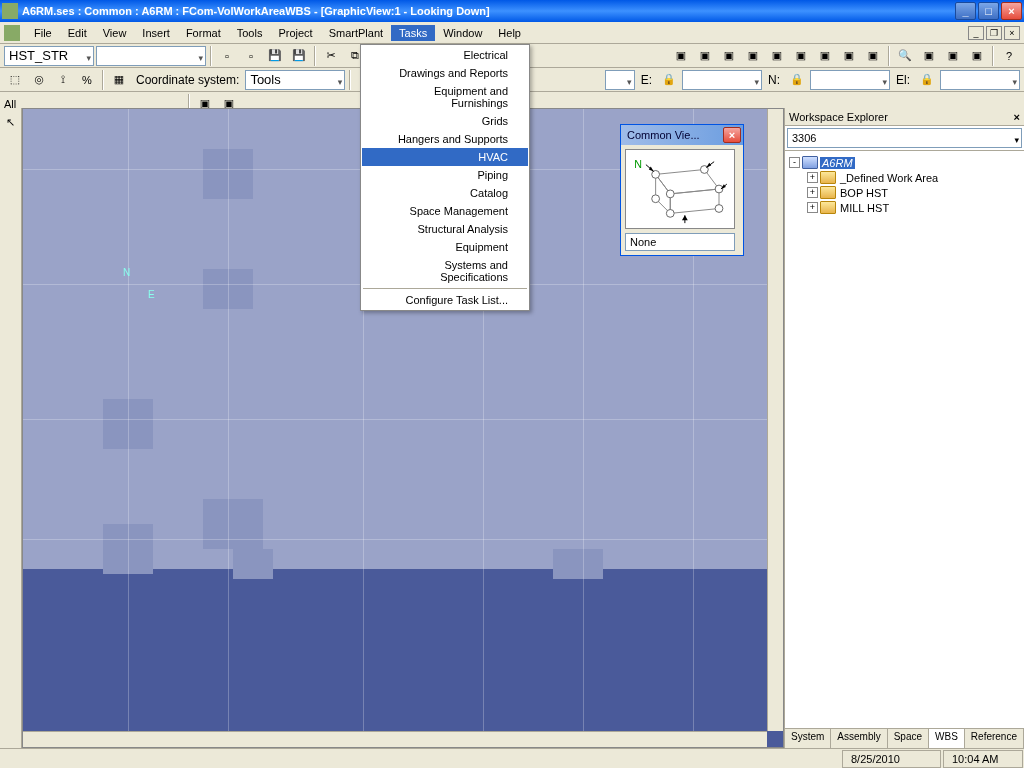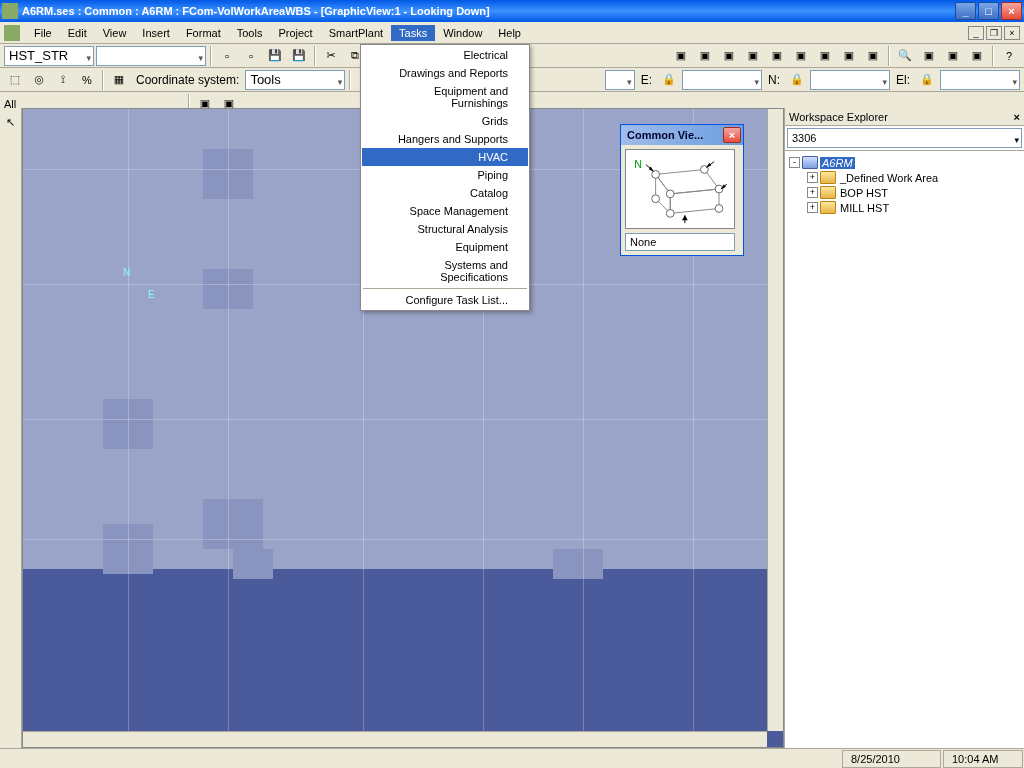--- a/index.html
+++ b/index.html
@@ -42,21 +42,21 @@
 .vp-scroll-v { position: absolute; right: 0; top: 0; bottom: 16px; width: 16px; background: #ece9d8; border-left: 1px solid #aca899; }
 .vp-scroll-h { position: absolute; left: 0; right: 16px; bottom: 0; height: 16px; background: #ece9d8; border-top: 1px solid #aca899; }
 
 .dropdown-menu { position: absolute; top: 44px; left: 360px; width: 170px; background: #fff; border: 1px solid #888; box-shadow: 2px 2px 4px rgba(0,0,0,0.3); z-index: 100; padding: 1px; text-align: right; }
 .dropdown-menu .dmi { padding: 3px 20px 3px 16px; cursor: pointer; }
 .dropdown-menu .dmi.hover { background: #316ac5; color: white; }
 .dropdown-menu .dsep { height: 1px; background: #aca899; margin: 2px 1px; }
 
 .floating-panel { position: absolute; top: 124px; left: 620px; width: 124px; background: #ece9d8; border: 1px solid #0054e3; z-index: 50; }
 .fp-title { height: 20px; background: linear-gradient(to right, #a0bce8, #6b9de0); display: flex; align-items: center; padding: 0 2px; }
-.fp-title-text { flex: 1; color: #003; font-weight: bold; font-size: 11px; padding-left: 4px; }
+.fp-title-text { flex: 1; color: #003; font-weight: normal; font-size: 11px; padding-left: 4px; }
 .fp-close { width: 18px; height: 16px; background: linear-gradient(to bottom, #f5a6a0, #e64d3c); border: 1px solid #a02c1f; border-radius: 2px; color: white; text-align: center; line-height: 14px; font-weight: bold; cursor: pointer; }
 .fp-body { padding: 4px; }
 .fp-cube { width: 110px; height: 80px; background: #fff; border: 1px solid #888; position: relative; margin-bottom: 4px; }
 .fp-field { width: 110px; height: 18px; background: #fff; border: 1px solid #7f9db9; padding: 0 4px; line-height: 16px; }
 .cube-svg { width: 100%; height: 100%; }
 
 .explorer { width: 240px; background: #fff; border-left: 1px solid #aca899; display: flex; flex-direction: column; }
 .explorer-title { height: 18px; background: #ece9d8; border-bottom: 1px solid #aca899; padding: 0 4px; display: flex; align-items: center; }
 .explorer-title-text { flex: 1; }
 .explorer-close { cursor: pointer; font-weight: bold; }
@@ -247,20 +247,27 @@
             <span class="tree-label">BOP HST</span>
           </div>
           <div class="tree-node">
             <span class="tree-indent" style="width:16px"></span>
             <span class="tree-toggle">+</span>
             <span class="tree-icon"></span>
             <span class="tree-label">MILL HST</span>
           </div>
         </div>
     </div>
+    <div class="explorer-tabs" id="explorer-tabs">
+        <div class="etab">System</div>
+        <div class="etab">Assembly</div>
+        <div class="etab">Space</div>
+        <div class="etab active">WBS</div>
+        <div class="etab">Reference</div>
+      </div>
   </div>
 </div>
 
 <div class="floating-panel">
   <div class="fp-title">
     <span class="fp-title-text">Common Vie...</span>
     <span class="fp-close">×</span>
   </div>
   <div class="fp-body">
     <div class="fp-cube">

